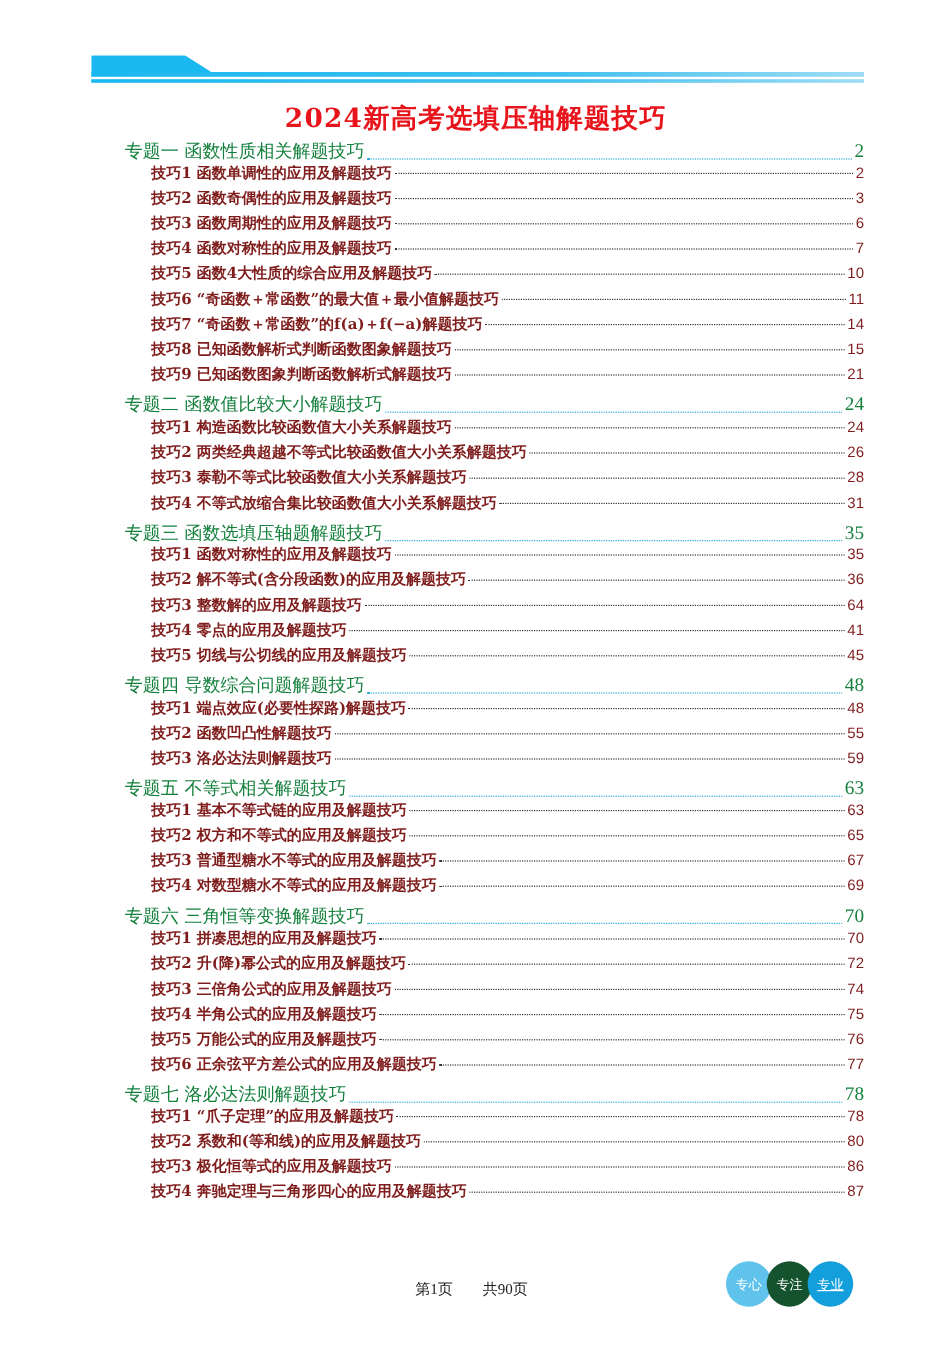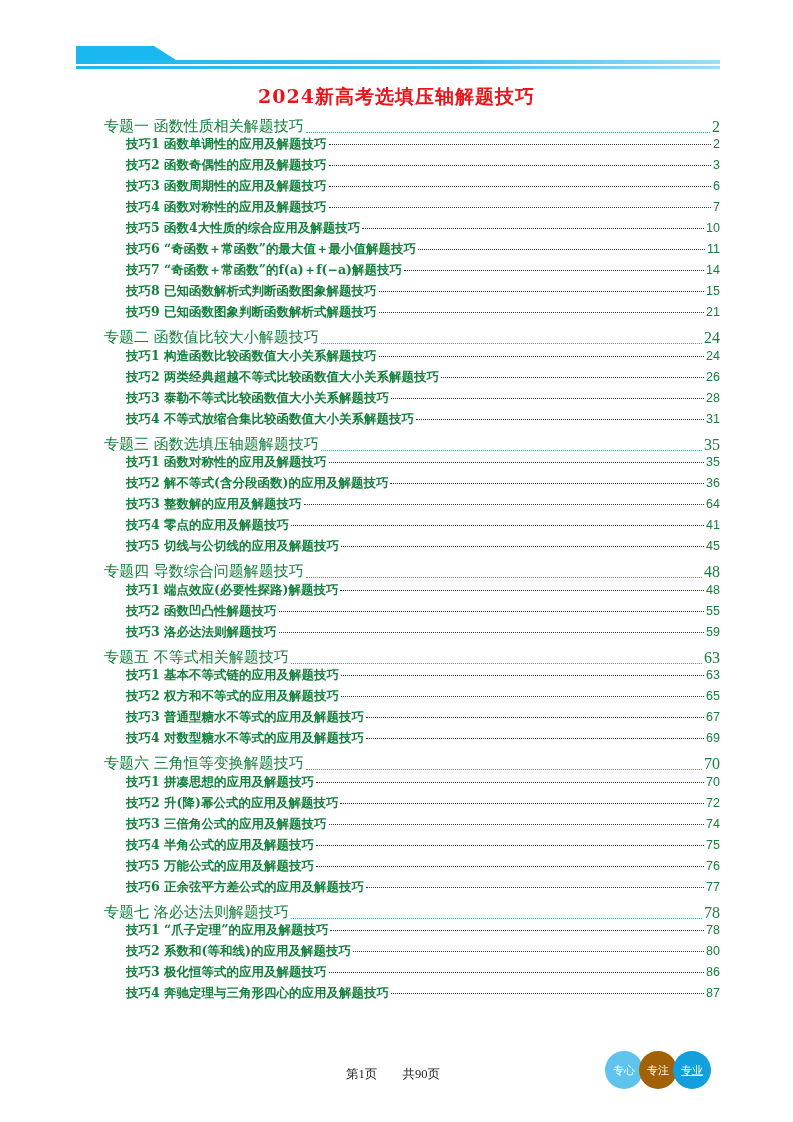--- a/index.html
+++ b/index.html
@@ -8,36 +8,36 @@
 
     .header-bar { position: absolute; left: 76px; top: 46px; width: 644px; height: 24px; }
     .header-bar .tab { position: absolute; left: 0; top: 0; width: 100px; height: 14px;
       background: #1ab8f0; clip-path: polygon(0 0, 78% 0, 100% 100%, 0 100%); }
     .header-bar .line1 { position: absolute; left: 0; top: 14px; width: 644px; height: 4px;
       background: linear-gradient(to right, #1ab8f0 0%, #40c0ee 60%, #9edcf5 100%); }
     .header-bar .line2 { position: absolute; left: 0; top: 20px; width: 644px; height: 3px;
       background: linear-gradient(to right, #1ab8f0 0%, #40c0ee 60%, #9edcf5 100%); }
 
     .doc-title { position: absolute; left: 0; width: 793px; top: 84px; text-align: center;
-      color: #e8141c; font-size: 19px; font-weight: bold; letter-spacing: 1px;
+      color: #e8141c; font-size: 22px; font-weight: bold; letter-spacing: 1px;
       font-family: "DejaVu Serif", serif; }
 
     .toc { position: absolute; left: 104px; top: 113px; width: 616px; }
     .row { display: flex; align-items: baseline; white-space: nowrap; }
     .row .label { flex: 0 0 auto; }
     .row .leader { flex: 1 1 auto; overflow: hidden; margin: 0 2px; position: relative; height: 1em; }
     .row .leader::before { content: ""; position: absolute; left: 0; right: 0; bottom: 3px;
       border-bottom: 1.5px dotted currentColor; }
     .row .page { flex: 0 0 auto; text-align: right; font-family: "Liberation Sans", sans-serif; }
 
     .chapter { height: 22.5px; color: #15803d; font-size: 15px; align-items: flex-end; }
     .chapter .page { font-size: 16px; font-family: "Liberation Serif", serif; }
     .chapter .leader { color: #29a8dc; }
 
-    .item { height: 21px; padding-left: 22px; color: #15803d; font-size: 12.5px; font-weight: bold; }
+    .item { height: 21px; padding-left: 22px; color: #7f1d1d; font-size: 12.5px; font-weight: bold; }
     .item .page { font-weight: normal; font-size: 12.5px; }
     .item .leader { color: #333; }
 
     .footer-pages { position: absolute; top: 1066px; left: 346px; font-size: 12.5px; color: #222;
       font-family: "Liberation Serif", serif; }
     .footer-pages span { margin-right: 22px; }
 
     .badges { position: absolute; top: 1051px; left: 605px; display: flex; justify-content: flex-end; }
     .badge { width: 38px; height: 38px; border-radius: 50%; color: #fff; font-size: 11px;
       display: flex; align-items: center; justify-content: center; margin-left: -4px;
@@ -268,15 +268,15 @@
     </div>
   </div>
 
 <div class="footer-pages">
   <span>第1页</span>
   <span>共90页</span>
 </div>
 
 <div class="badges">
   <div class="badge" style="background: rgb(95, 195, 236);">专心</div>
-  <div class="badge" style="background: #a16207;">专注</div>
+  <div class="badge" style="background: #14532d;">专注</div>
   <div class="badge" style="background: rgb(18, 159, 220); text-decoration: underline;">专业</div>
 </div>
 
 </body></html>

